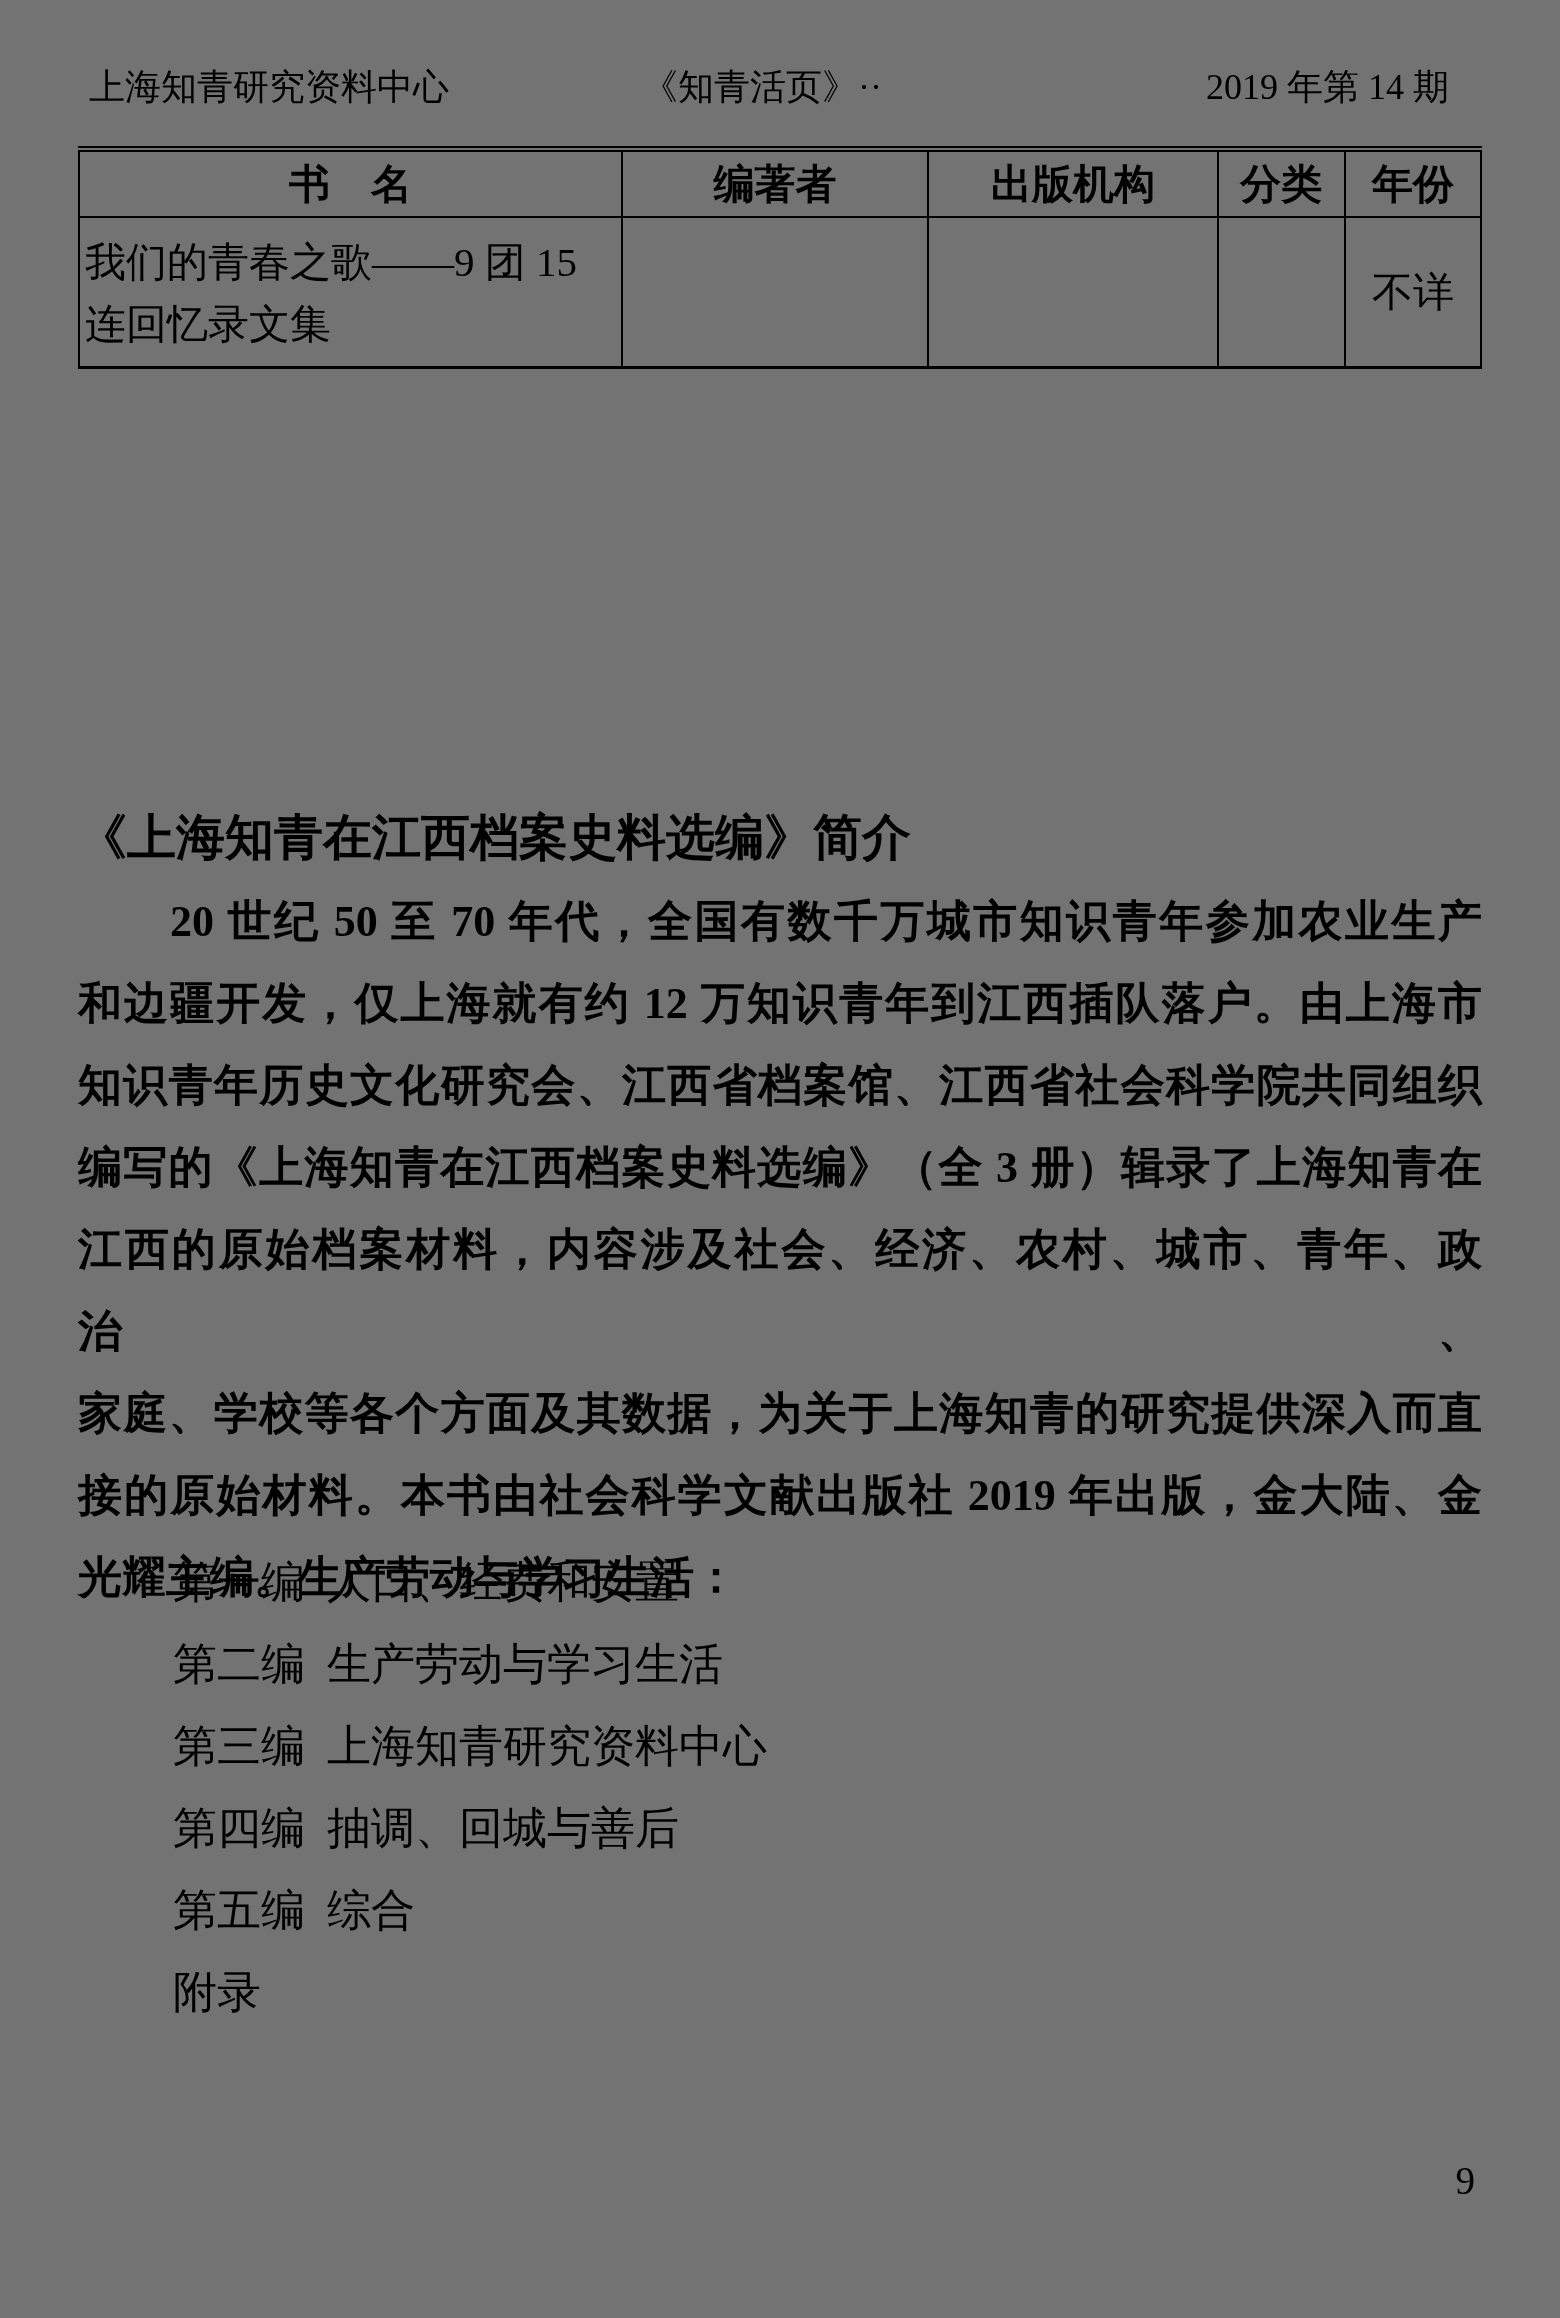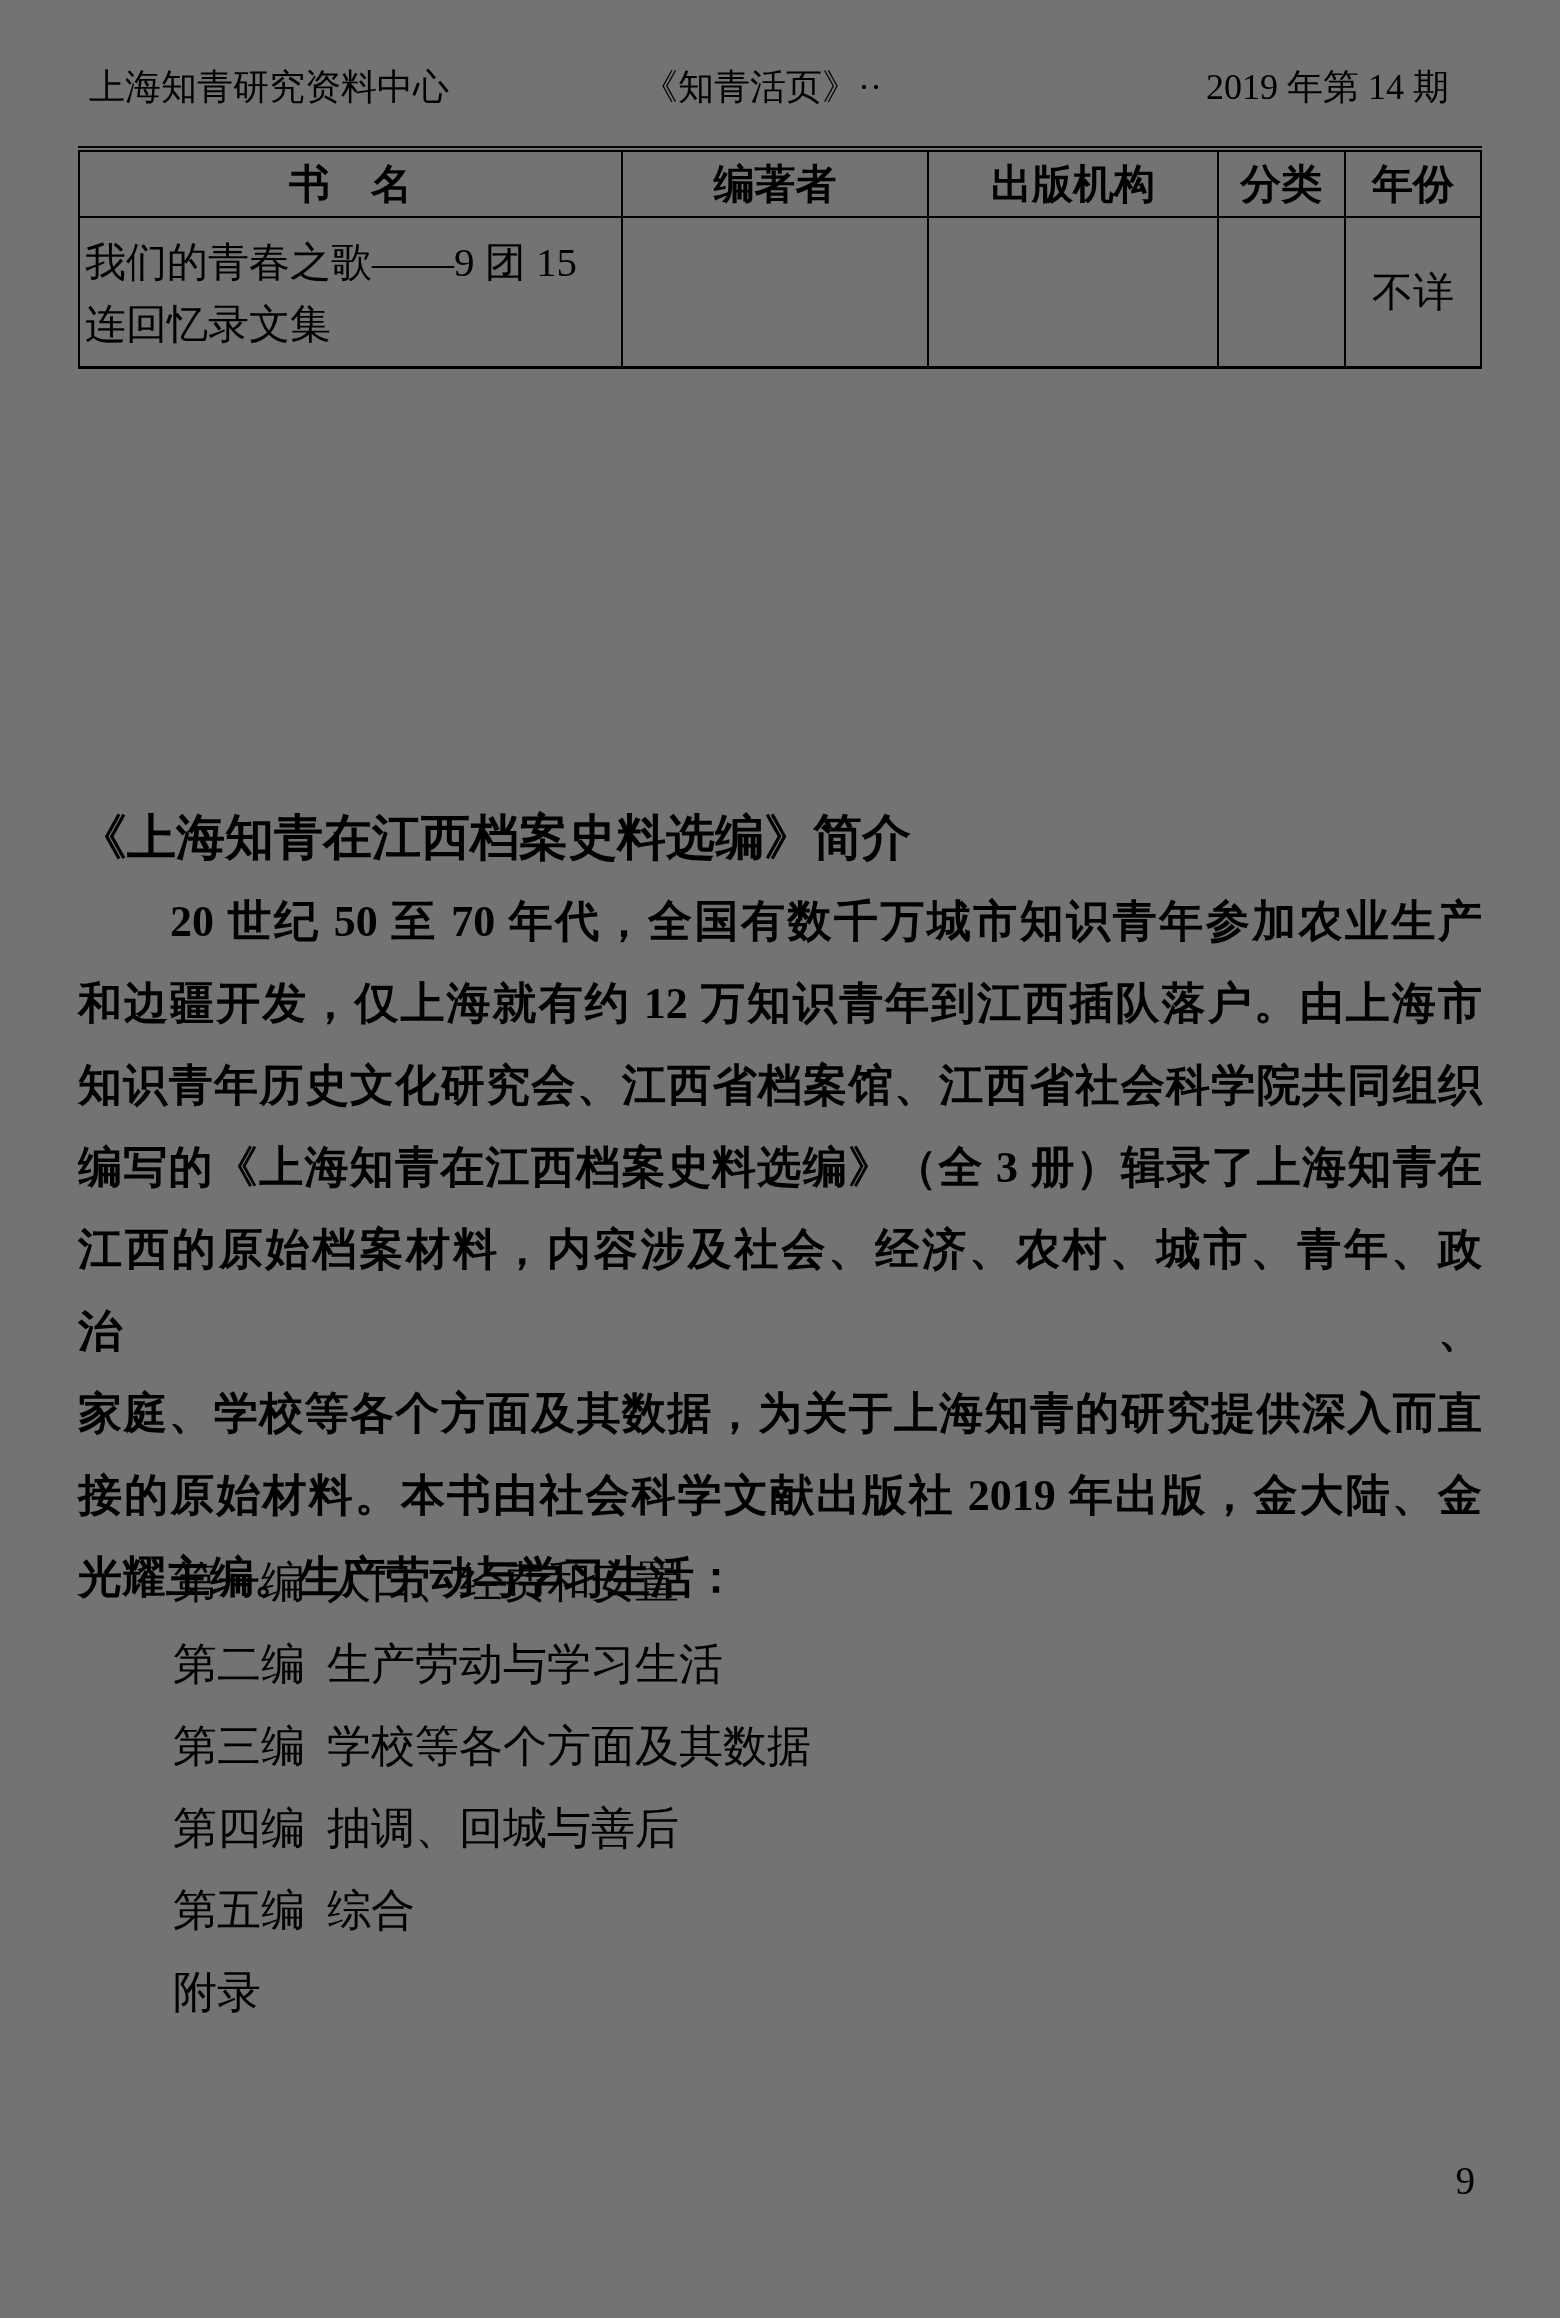--- a/index.html
+++ b/index.html
@@ -105,21 +105,21 @@
     <div class="pline">编写的《上海知青在江西档案史料选编》（全 3 册）辑录了上海知青在</div>
     <div class="pline">江西的原始档案材料，内容涉及社会、经济、农村、城市、青年、政治、</div>
     <div class="pline">家庭、学校等各个方面及其数据，为关于上海知青的研究提供深入而直</div>
     <div class="pline">接的原始材料。本书由社会科学文献出版社 2019 年出版，金大陆、金</div>
     <div class="pline last">光耀主编。生产劳动与学习生活：</div>
   </div>
 
   <div class="toc">
     <div class="toc-line">第一编  人口、经费和安置</div>
     <div class="toc-line">第二编  生产劳动与学习生活</div>
-    <div class="toc-line">第三编  学校等各个方面及其数据</div>
+    <div class="toc-line">第三编  上海知青研究资料中心</div>
     <div class="toc-line">第四编  抽调、回城与善后</div>
     <div class="toc-line">第五编  综合</div>
     <div class="toc-line">附录</div>
   </div>
 
   <div class="page-number">9</div>
 
 </div>
 
 

